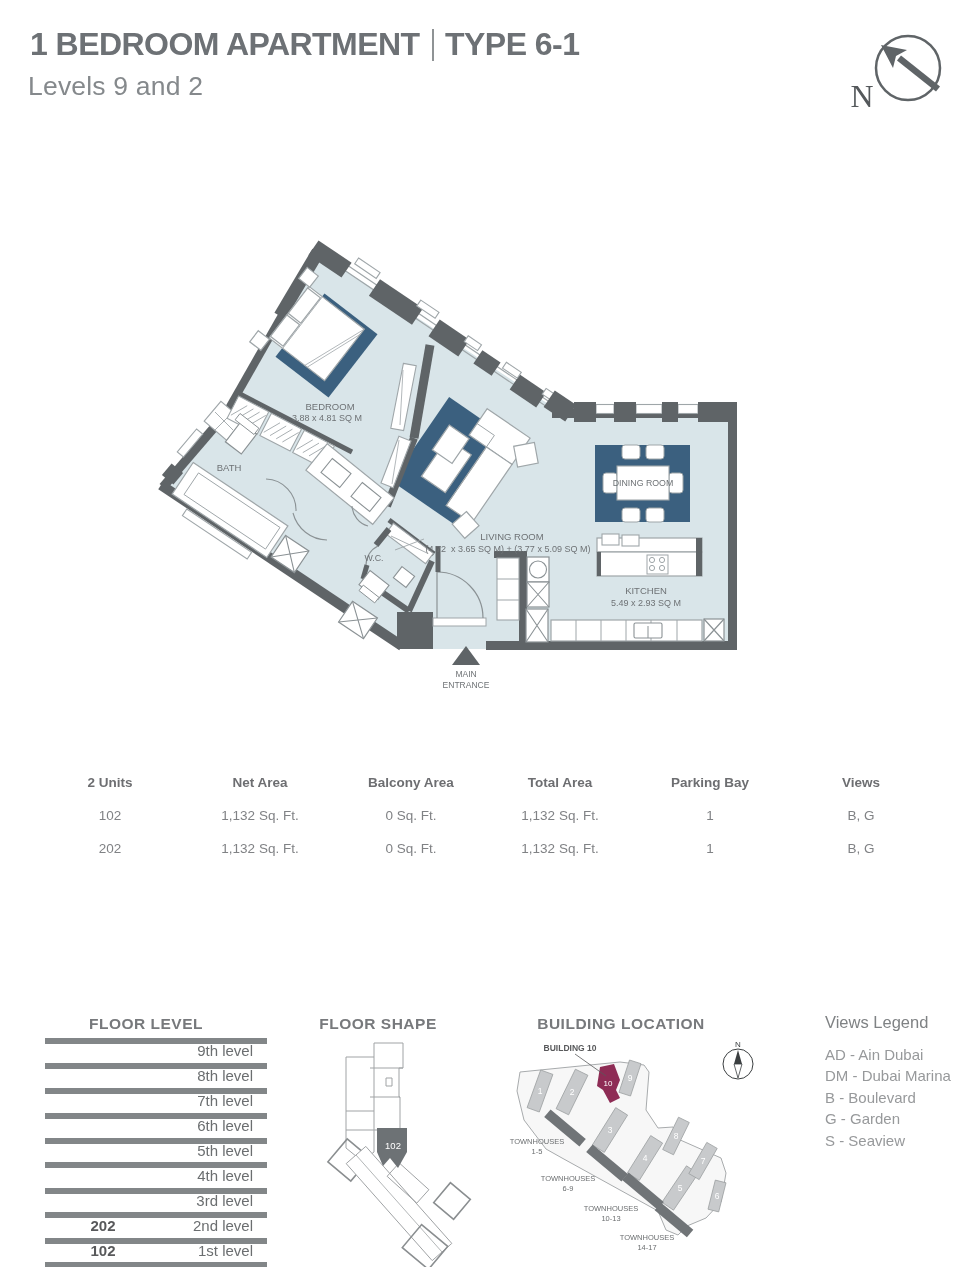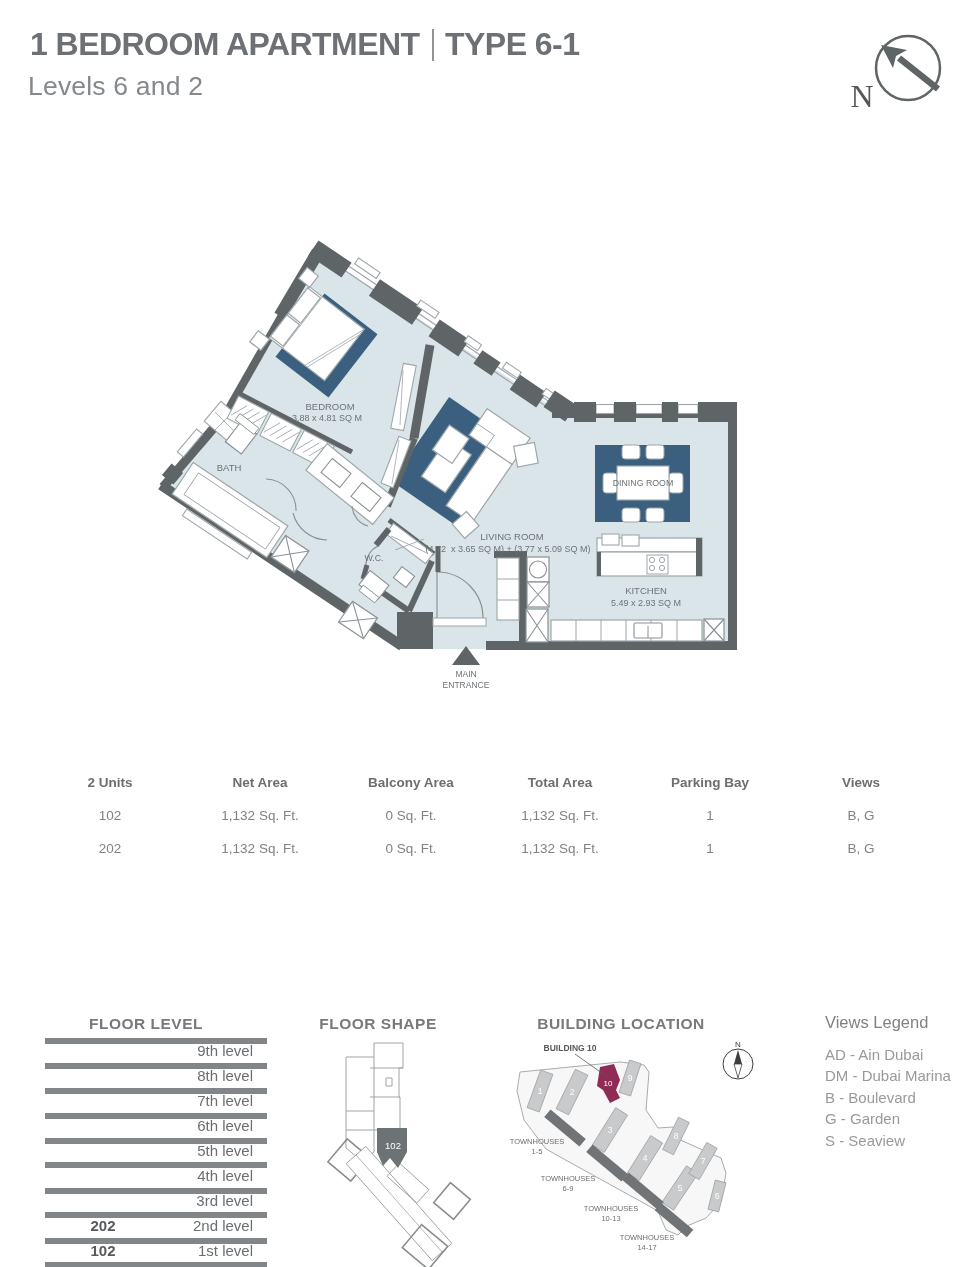--- a/index.html
+++ b/index.html
@@ -10,21 +10,21 @@
   color:#6d7175; letter-spacing:-0.55px;text-align:right; }
 .h1 .sep { display:inline-block; width:2.5px; height:32px; background:#8f9395;
   margin:0 11px 0 12px; vertical-align:-6px; }
 .h2 { position:absolute; left:28px; top:71px; font-size:26.5px; color:#85898c; letter-spacing:0.2px; }
 svg.main { position:absolute; left:0; top:0; }
 </style>
 </head>
 <body>
 <div class="page">
   <div class="h1">1 BEDROOM APARTMENT<span class="sep"></span>TYPE 6-1</div>
-  <div class="h2">Levels 6 and 2</div>
+  <div class="h2">Levels 9 and 2</div>
   <svg class="main" width="961" height="1267" viewBox="0 0 961 1267" font-family="Liberation Sans, sans-serif">
 
 <circle cx="908" cy="68" r="32" fill="none" stroke="#5f6467" stroke-width="2.5"></circle>
 <line x1="938" y1="89" x2="899" y2="58" stroke="#5f6467" stroke-width="6.5"></line>
 <polygon points="881,45 907,50 896,56 893,68 Z" fill="#5f6467"></polygon>
 <text x="862" y="107" font-family="Liberation Serif, serif" font-size="32" fill="#54585b" text-anchor="middle">N</text>
 
 <polygon points="316,251 556,409 737,409 737,649 400,649 163,486 228,410" fill="#d9e5e9"></polygon>
 <line x1="161.0" y1="485.0" x2="402.0" y2="646.0" stroke="#5f6467" stroke-width="10"></line>
 <polygon points="186.8,509.0 251.6,552.4 247.2,559.0 182.4,515.6" fill="#ffffff" stroke="#9fa6a9" stroke-width="1.1"></polygon>

